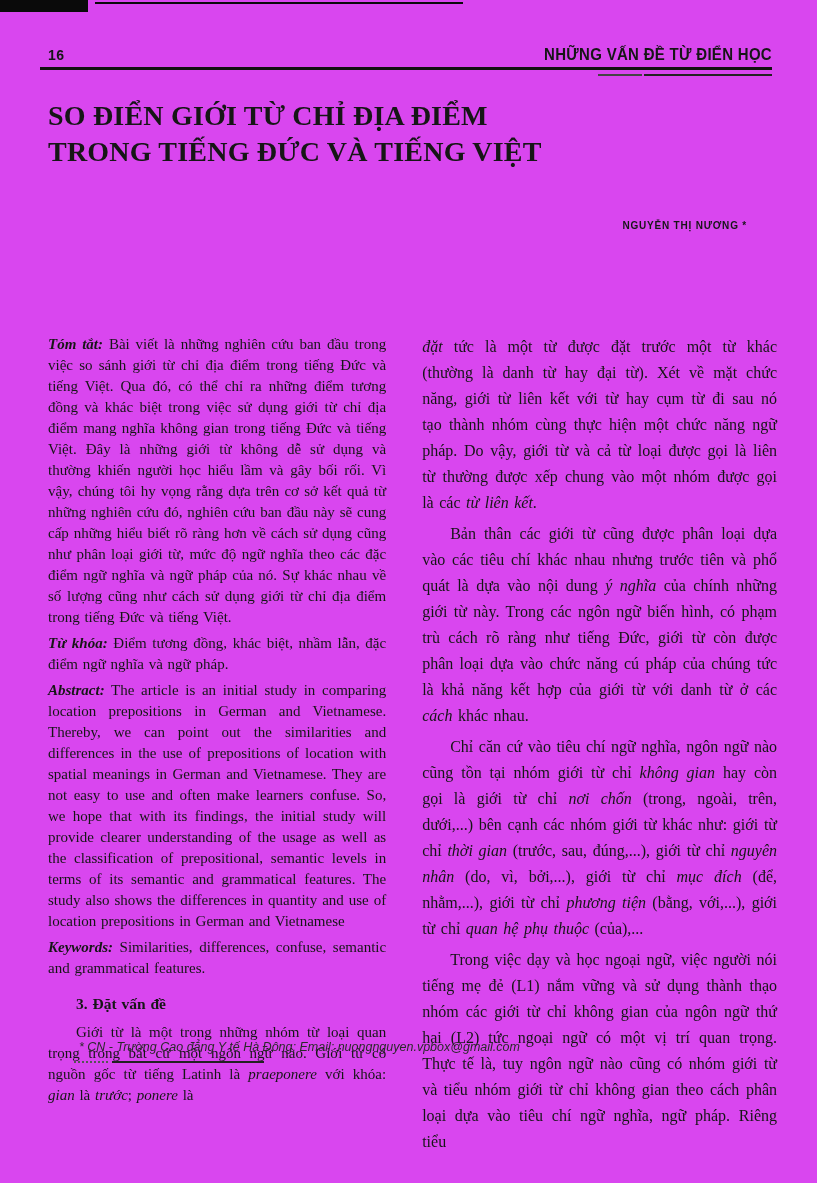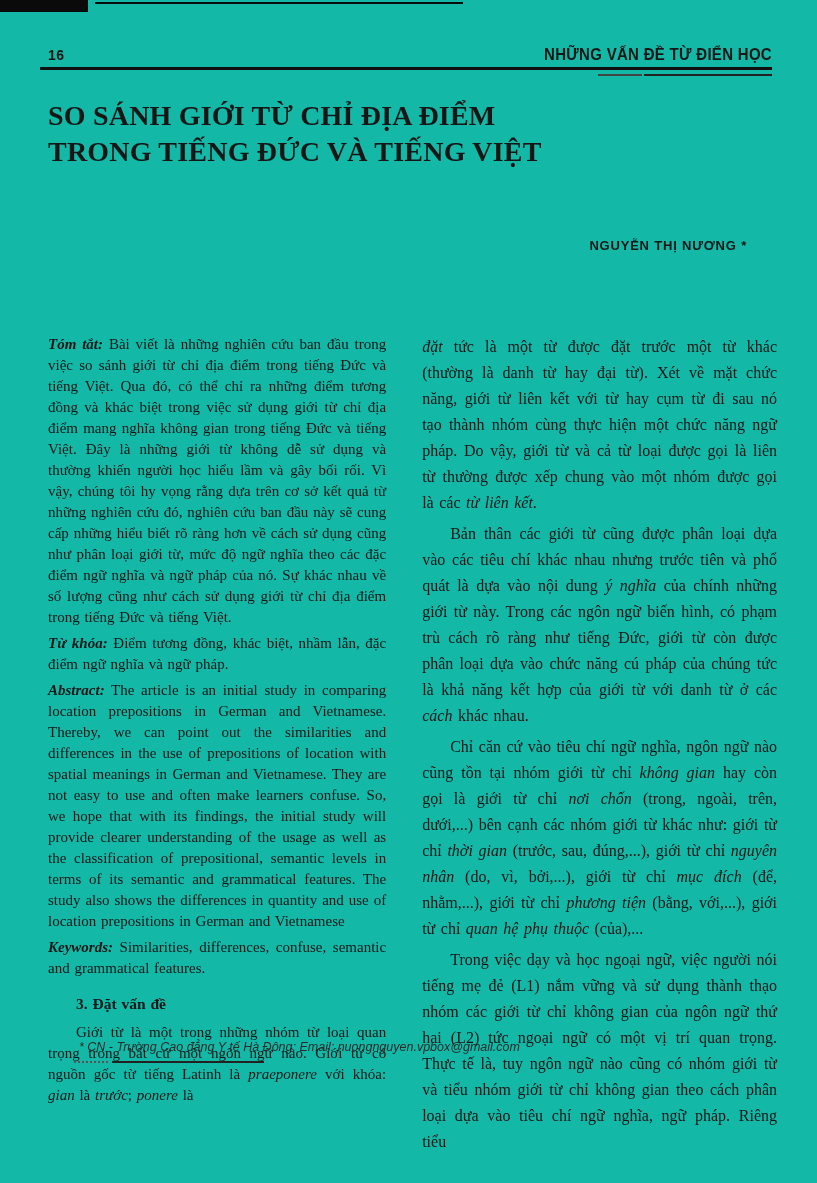--- a/index.html
+++ b/index.html
@@ -1,35 +1,35 @@
 <!DOCTYPE html>
 <html><head>
 <meta charset="utf-8">
 <style>
   html,body{margin:0;padding:0;background:#ffffff;}
   .page{
-    position:relative;width:817px;height:1183px;background:#14b8a6;
+    position:relative;width:817px;height:1183px;background:#d946ef;
     font-family:"Liberation Serif",serif;color:#161616;overflow:hidden;
   }
   
   .artifact-corner{position:absolute;left:0;top:0;width:88px;height:12px;background:#0a0a0a;}
   .artifact-topline{position:absolute;left:95px;top:2px;width:368px;height:2px;background:#0a0a0a;}
   
   .page-number{position:absolute;left:48px;top:47px;font-family:"Liberation Sans",sans-serif;
     font-weight:bold;font-size:14px;letter-spacing:.5px;}
   .journal-title{position:absolute;right:45px;top:46px;font-family:"Liberation Sans",sans-serif;
     font-weight:bold;font-size:15px;letter-spacing:.3px;transform:scaleY(1.08);}
   .header-rule{position:absolute;left:40px;top:67px;width:732px;height:3px;background:#111;}
   .header-rule-right{position:absolute;right:45px;top:74px;width:128px;height:2px;background:#222;}
   .header-smudge{position:absolute;left:598px;top:74px;width:44px;height:2px;background:#444;}
   
   .article-title{position:absolute;left:48px;top:98px;width:620px;
     font-size:28px;font-weight:bold;line-height:36px;letter-spacing:.2px;}
-  .author{position:absolute;right:70px;top:238px;font-family:"Liberation Sans",sans-serif;
-    font-weight:bold;font-size:13px;letter-spacing:.8px;}
+  .author{position:absolute;right:70px;top:220px;font-family:"Liberation Sans",sans-serif;
+    font-weight:bold;font-size:10px;letter-spacing:.8px;}
   
   .columns{position:absolute;left:48px;top:334px;width:729px;display:flex;gap:36px;}
   .col{text-align:justify;}
   .col-left{width:345px;font-size:15px;line-height:21px;word-spacing:1px;}
   .col-right{width:362px;font-size:16px;line-height:26px;word-spacing:1.5px;}
   .para{margin:0 0 5px 0;}
   .para.indent{text-indent:28px;}
   .sec-heading{font-size:15.5px;font-weight:bold;margin:14px 0 8px 0;padding-left:28px;}
   .i{font-style:italic;}
   .bi{font-weight:bold;font-style:italic;}
@@ -47,21 +47,21 @@
   <div class="artifact-corner"></div>
   <div class="artifact-topline"></div>
 
   <div class="page-number">16</div>
   <div class="journal-title">NHỮNG VẤN ĐỀ TỪ ĐIỂN HỌC</div>
   <div class="header-rule"></div>
   <div class="header-smudge"></div>
   <div class="header-rule-right"></div>
 
   <div class="article-title">
-    <div>SO SÁNH GIỚI TỪ CHỈ ĐỊA ĐIỂM</div>
+    <div>SO ĐIỂN GIỚI TỪ CHỈ ĐỊA ĐIỂM</div>
     <div>TRONG TIẾNG ĐỨC VÀ TIẾNG VIỆT</div>
   </div>
 
   <div class="author">NGUYỄN THỊ NƯƠNG *</div>
 
   <div class="columns">
     <div class="col col-left">
         <p class="para"><span class="bi">Tóm tắt:</span><span> Bài viết là những nghiên cứu ban đầu trong việc so sánh giới từ chỉ địa điểm trong tiếng Đức và tiếng Việt. Qua đó, có thể chỉ ra những điểm tương đồng và khác biệt trong việc sử dụng giới từ chỉ địa điểm mang nghĩa không gian trong tiếng Đức và tiếng Việt. Đây là những giới từ không dễ sử dụng và thường khiến người học hiểu lầm và gây bối rối. Vì vậy, chúng tôi hy vọng rằng dựa trên cơ sở kết quả từ những nghiên cứu đó, nghiên cứu ban đầu này sẽ cung cấp những hiểu biết rõ ràng hơn về cách sử dụng cũng như phân loại giới từ, mức độ ngữ nghĩa theo các đặc điểm ngữ nghĩa và ngữ pháp của nó. Sự khác nhau về số lượng cũng như cách sử dụng giới từ chỉ địa điểm trong tiếng Đức và tiếng Việt.</span></p>
         <p class="para"><span class="bi">Từ khóa:</span><span> Điểm tương đồng, khác biệt, nhầm lẫn, đặc điểm ngữ nghĩa và ngữ pháp.</span></p>
         <p class="para"><span class="bi">Abstract:</span><span> The article is an initial study in comparing location prepositions in German and Vietnamese. Thereby, we can point out the similarities and differences in the use of prepositions of location with spatial meanings in German and Vietnamese. They are not easy to use and often make learners confuse. So, we hope that with its findings, the initial study will provide clearer understanding of the usage as well as the classification of prepositional, semantic levels in terms of its semantic and grammatical features. The study also shows the differences in quantity and use of location prepositions in German and Vietnamese</span></p>

